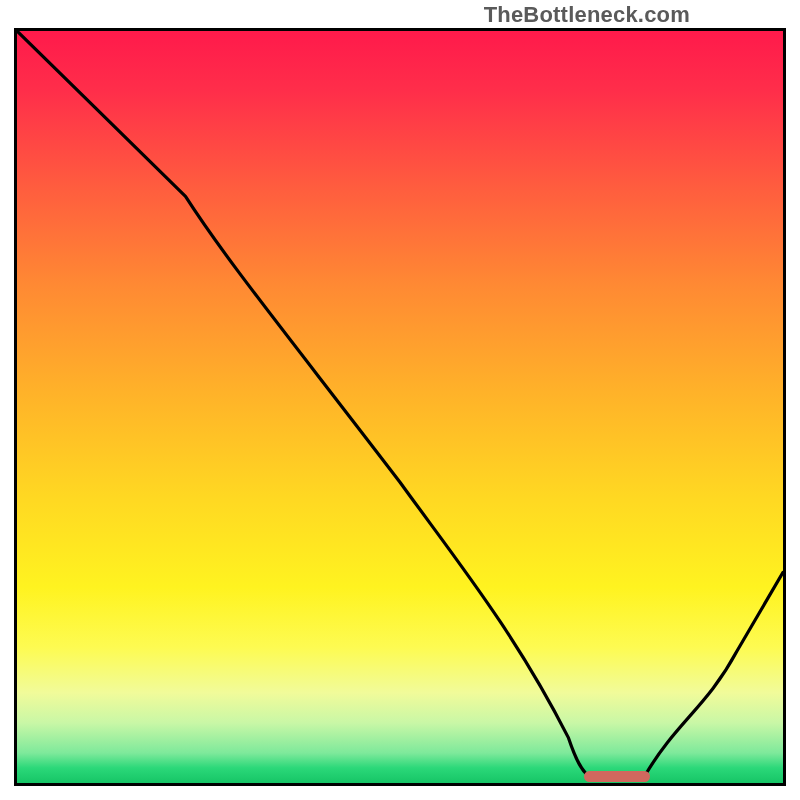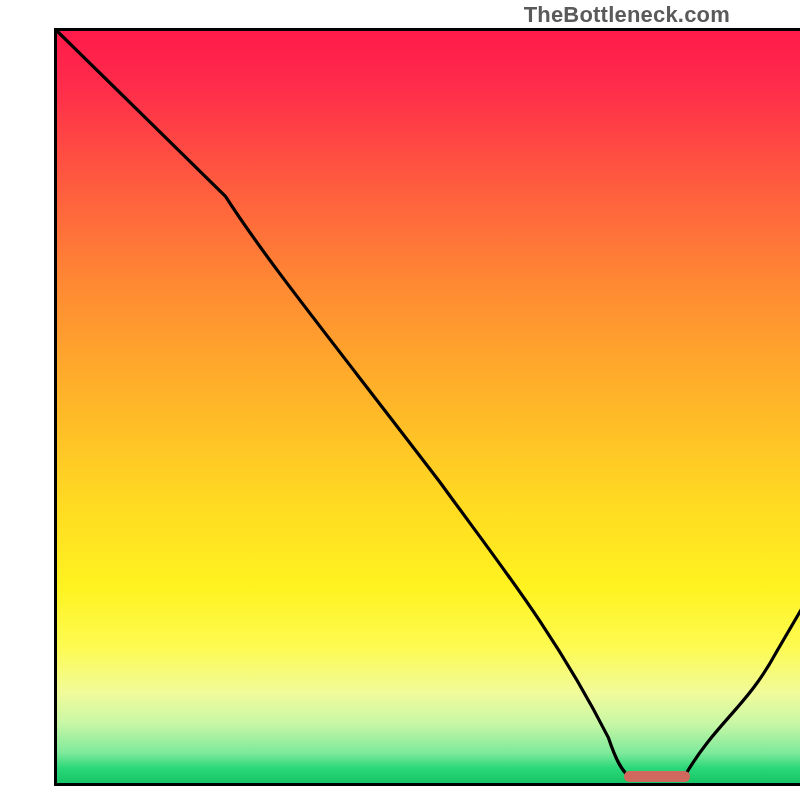--- a/index.html
+++ b/index.html
@@ -8,21 +8,20 @@
     width: 800px;
     height: 800px;
     background: #ffffff;
     overflow: hidden;
     font-family: Arial, Helvetica, sans-serif;
   }
   .container {
     position: relative;
     width: 700px;
     height: 800px;
-    margin-left: 40px;
   }
   .watermark {
     position: absolute;
     top: 2px;
     right: 10px;
     font-size: 22px;
     font-weight: 600;
     color: #5a5a5a;
     z-index: 40;
     letter-spacing: 0.2px;

